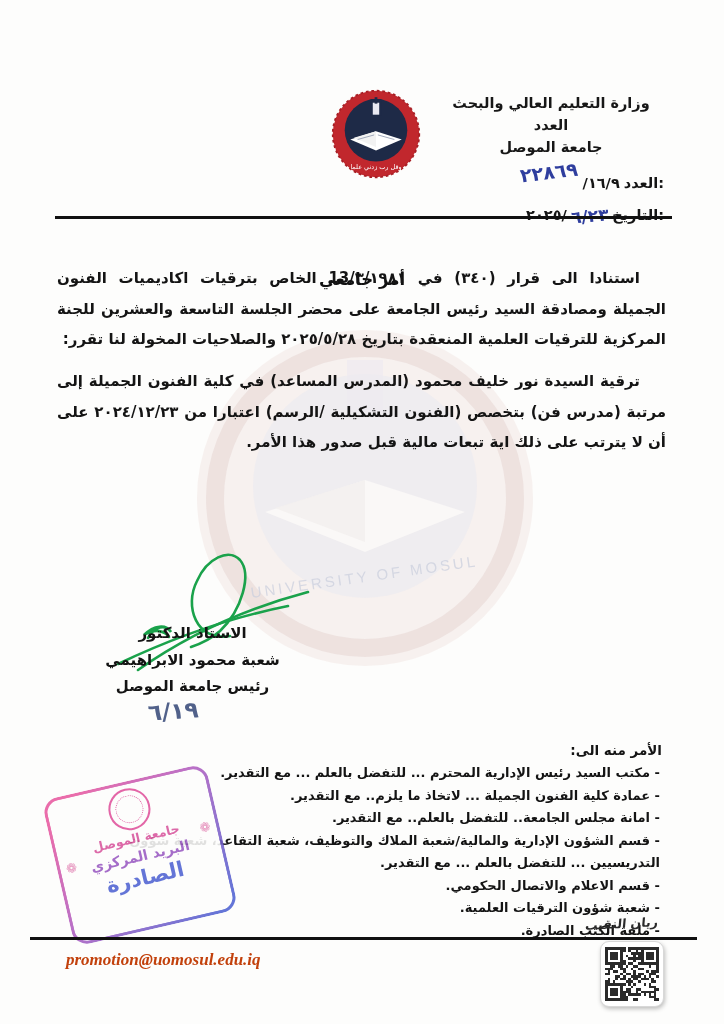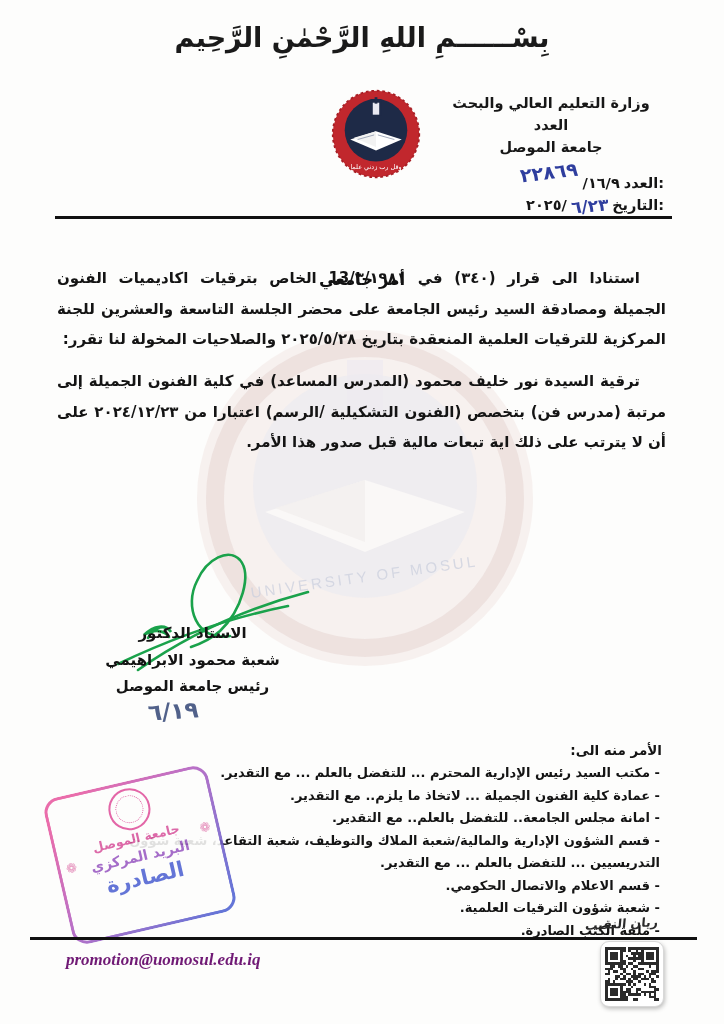--- a/index.html
+++ b/index.html
@@ -30,21 +30,21 @@
     position:absolute; right:58px; top:92px; width:230px;
     direction:rtl; text-align:center; font-weight:bold; color:#171717;
     font-size:14.5px; line-height:22px;
   }
   .numline, .dateline {
     position:absolute; right:60px; display:flex; direction:ltr;
     align-items:baseline; justify-content:flex-end; gap:4px;
     font-weight:bold; color:#151515; font-size:14.5px; width:240px;
   }
   .numline { top:170px; }
-  .dateline { top:194px; }
+  .dateline { top:204px; }
   .hand {
     color:#2f3e9e; font-weight:bold; letter-spacing:2px;
     font-family:"DejaVu Sans", sans-serif;
   }
   .hand-num { font-size:19px; transform:rotate(-7deg) translateY(-9px); display:inline-block; }
   .hand-date { font-size:17px; transform:rotate(-5deg) translateY(2px); display:inline-block; }
   .rule { position:absolute; background:#111; }
   .rule-top { left:55px; right:52px; top:216px; height:3px; }
   .rule-bottom { left:30px; right:27px; top:937px; height:3px; }
 
@@ -115,35 +115,34 @@
     letter-spacing:7px; margin-top:2px;
   }
   .stamp-flower-l, .stamp-flower-r { position:absolute; color:#e383b4; font-size:13px; }
   .stamp-flower-l { left:6px; top:62px; }
   .stamp-flower-r { right:6px; top:52px; }
 
   
   .emails {
     position:absolute; left:66px; top:946px;
     font-family:"Liberation Serif", serif; font-style:italic; font-weight:bold;
-    color:#701a75; font-size:17px; line-height:27px; direction:ltr;
+    color:#c2410c; font-size:17px; line-height:27px; direction:ltr;
   }
   .qr-card {
     position:absolute; left:600px; top:941px; width:64px; height:66px;
     background:#fff; border:1px solid #d8d8d8; border-radius:9px;
     box-shadow:1px 2px 4px rgba(0,0,0,.25);
     display:flex; align-items:center; justify-content:center;
   }
 </style>
 </head>
 <body>
 
 <div class="page">
 
-  <div class="bismillah">بِسْــــــمِ اللهِ الرَّحْمٰنِ الرَّحِيم</div>
 
 
   <div class="logo-wrap">
     <svg width="92" height="92" viewBox="0 0 100 100">
       <circle cx="50" cy="50" r="47" fill="#c1272d"></circle>
       <circle cx="50" cy="50" r="47" fill="none" stroke="#a81f25" stroke-width="2" stroke-dasharray="3 3"></circle>
       <circle cx="50" cy="46" r="34" fill="#1e2a47"></circle>
       <rect x="44" y="12" width="12" height="18" fill="#1e2a47"></rect>
       <rect x="46.5" y="16" width="7" height="13" fill="#e9e9f2"></rect>
       <rect x="48.5" y="10" width="3" height="7" fill="#1e2a47"></rect>

